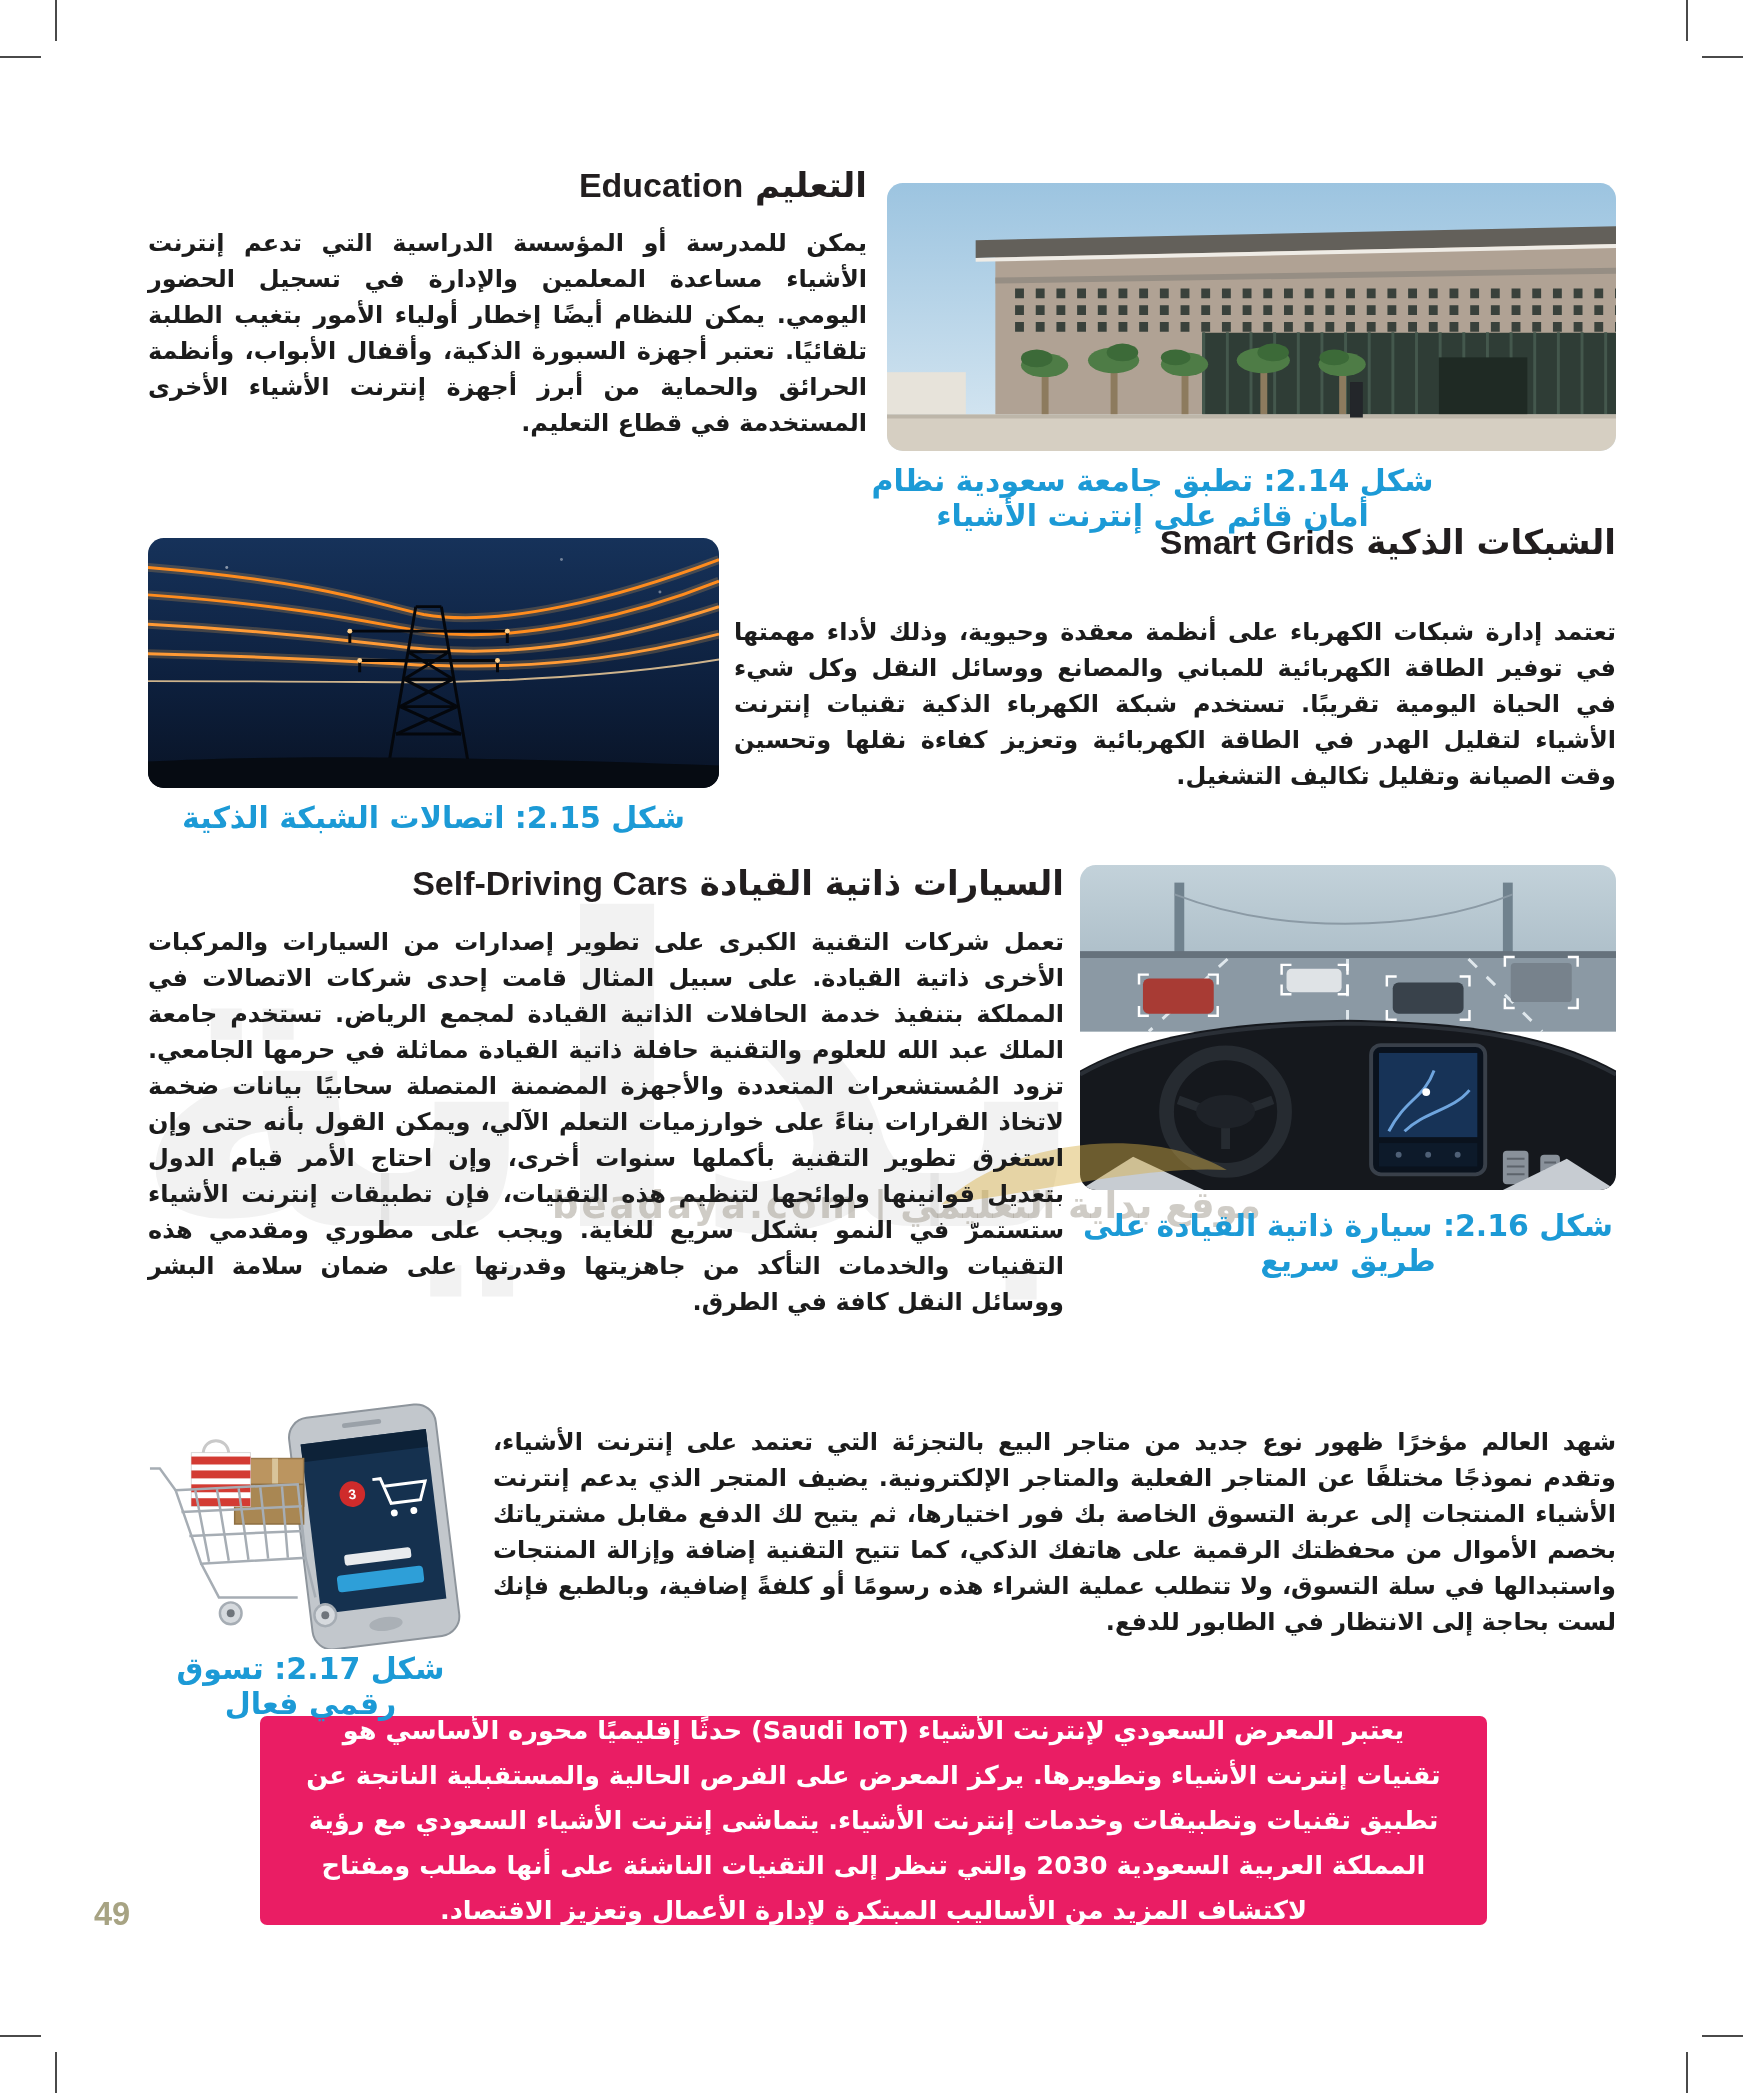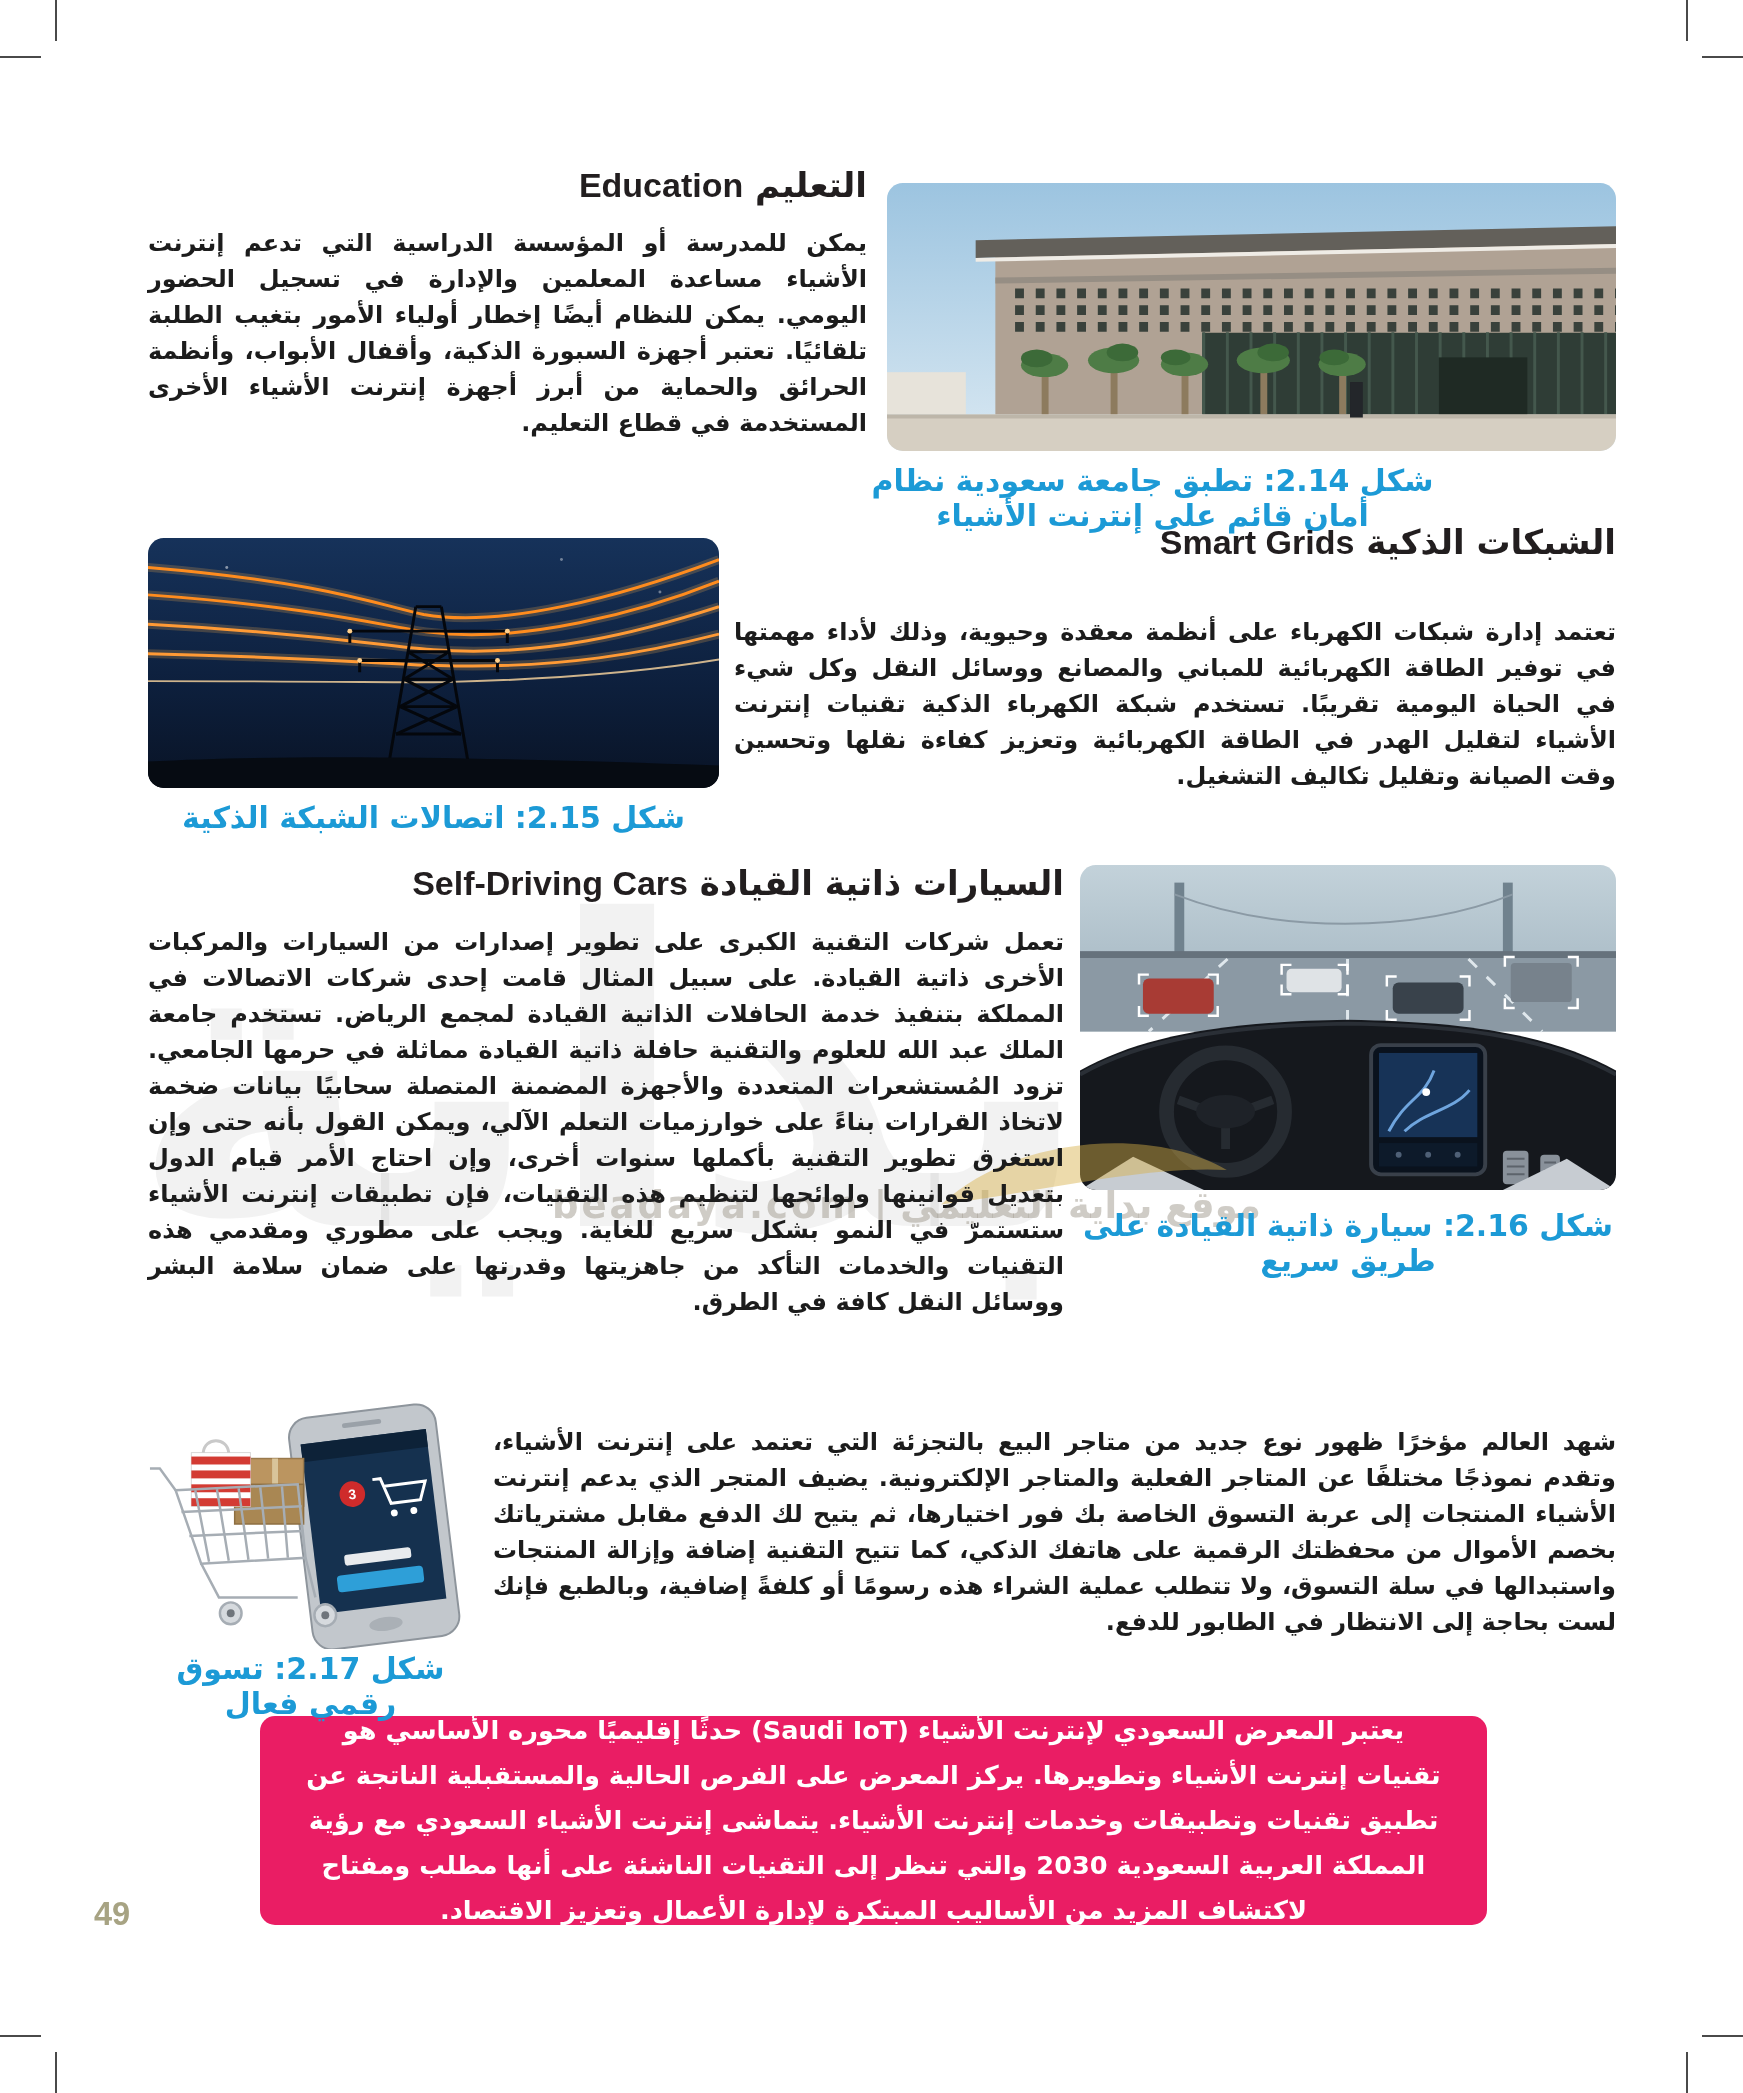--- a/index.html
+++ b/index.html
@@ -5,21 +5,21 @@
   html,body{margin:0;padding:0;background:#ffffff;}
   #page{position:relative;width:1744px;height:2093px;background:#ffffff;overflow:hidden;}
   .abs{position:absolute;}
   .crop{background:#4a4a4a;}
   .sec-title{font-family:"DejaVu Sans",sans-serif;font-weight:bold;font-size:34px;color:#221E1F;direction:rtl;text-align:right;z-index:4;}
   .sec-title .latin{font-family:"Liberation Sans",sans-serif;font-weight:bold;}
   .body-text{font-family:"DejaVu Sans",sans-serif;font-weight:bold;font-size:24px;line-height:36px;color:#1c1c1c;direction:rtl;text-align:justify;text-align-last:right;z-index:4;}
   .fig-caption{font-family:"DejaVu Sans",sans-serif;font-weight:bold;font-size:30px;color:#1C9AD6;direction:ltr;text-align:center;z-index:4;}
   .fig-img{border-radius:15.8px;overflow:hidden;z-index:2;}
   .fig-img svg{display:block;}
-  .callout{background:#EA1D64;border-radius:15px;display:flex;align-items:center;justify-content:center;z-index:2;}
+  .callout{background:#EA1D64;border-radius:7px;display:flex;align-items:center;justify-content:center;z-index:2;}
   .callout-text{font-family:"DejaVu Sans",sans-serif;font-weight:bold;font-size:25.6px;line-height:45px;color:#ffffff;direction:rtl;text-align:center;padding:9.9px 45px;}
   .page-num{font-family:"Liberation Sans",sans-serif;font-weight:bold;font-size:32.5px;color:#A7A383;z-index:4;}
   .wm-big{font-family:"DejaVu Sans",sans-serif;font-weight:bold;font-size:424px;line-height:1;color:rgba(70,70,70,0.07);direction:rtl;white-space:nowrap;z-index:1;}
   .wm-line{font-family:"DejaVu Sans",sans-serif;font-weight:bold;font-size:37px;color:rgba(160,153,142,0.5);direction:rtl;white-space:nowrap;letter-spacing:3px;z-index:3;margin-top:20px;}
   .wm-blob{z-index:3;}
 </style>
 </head>
 <body>
 
 <div id="page">

